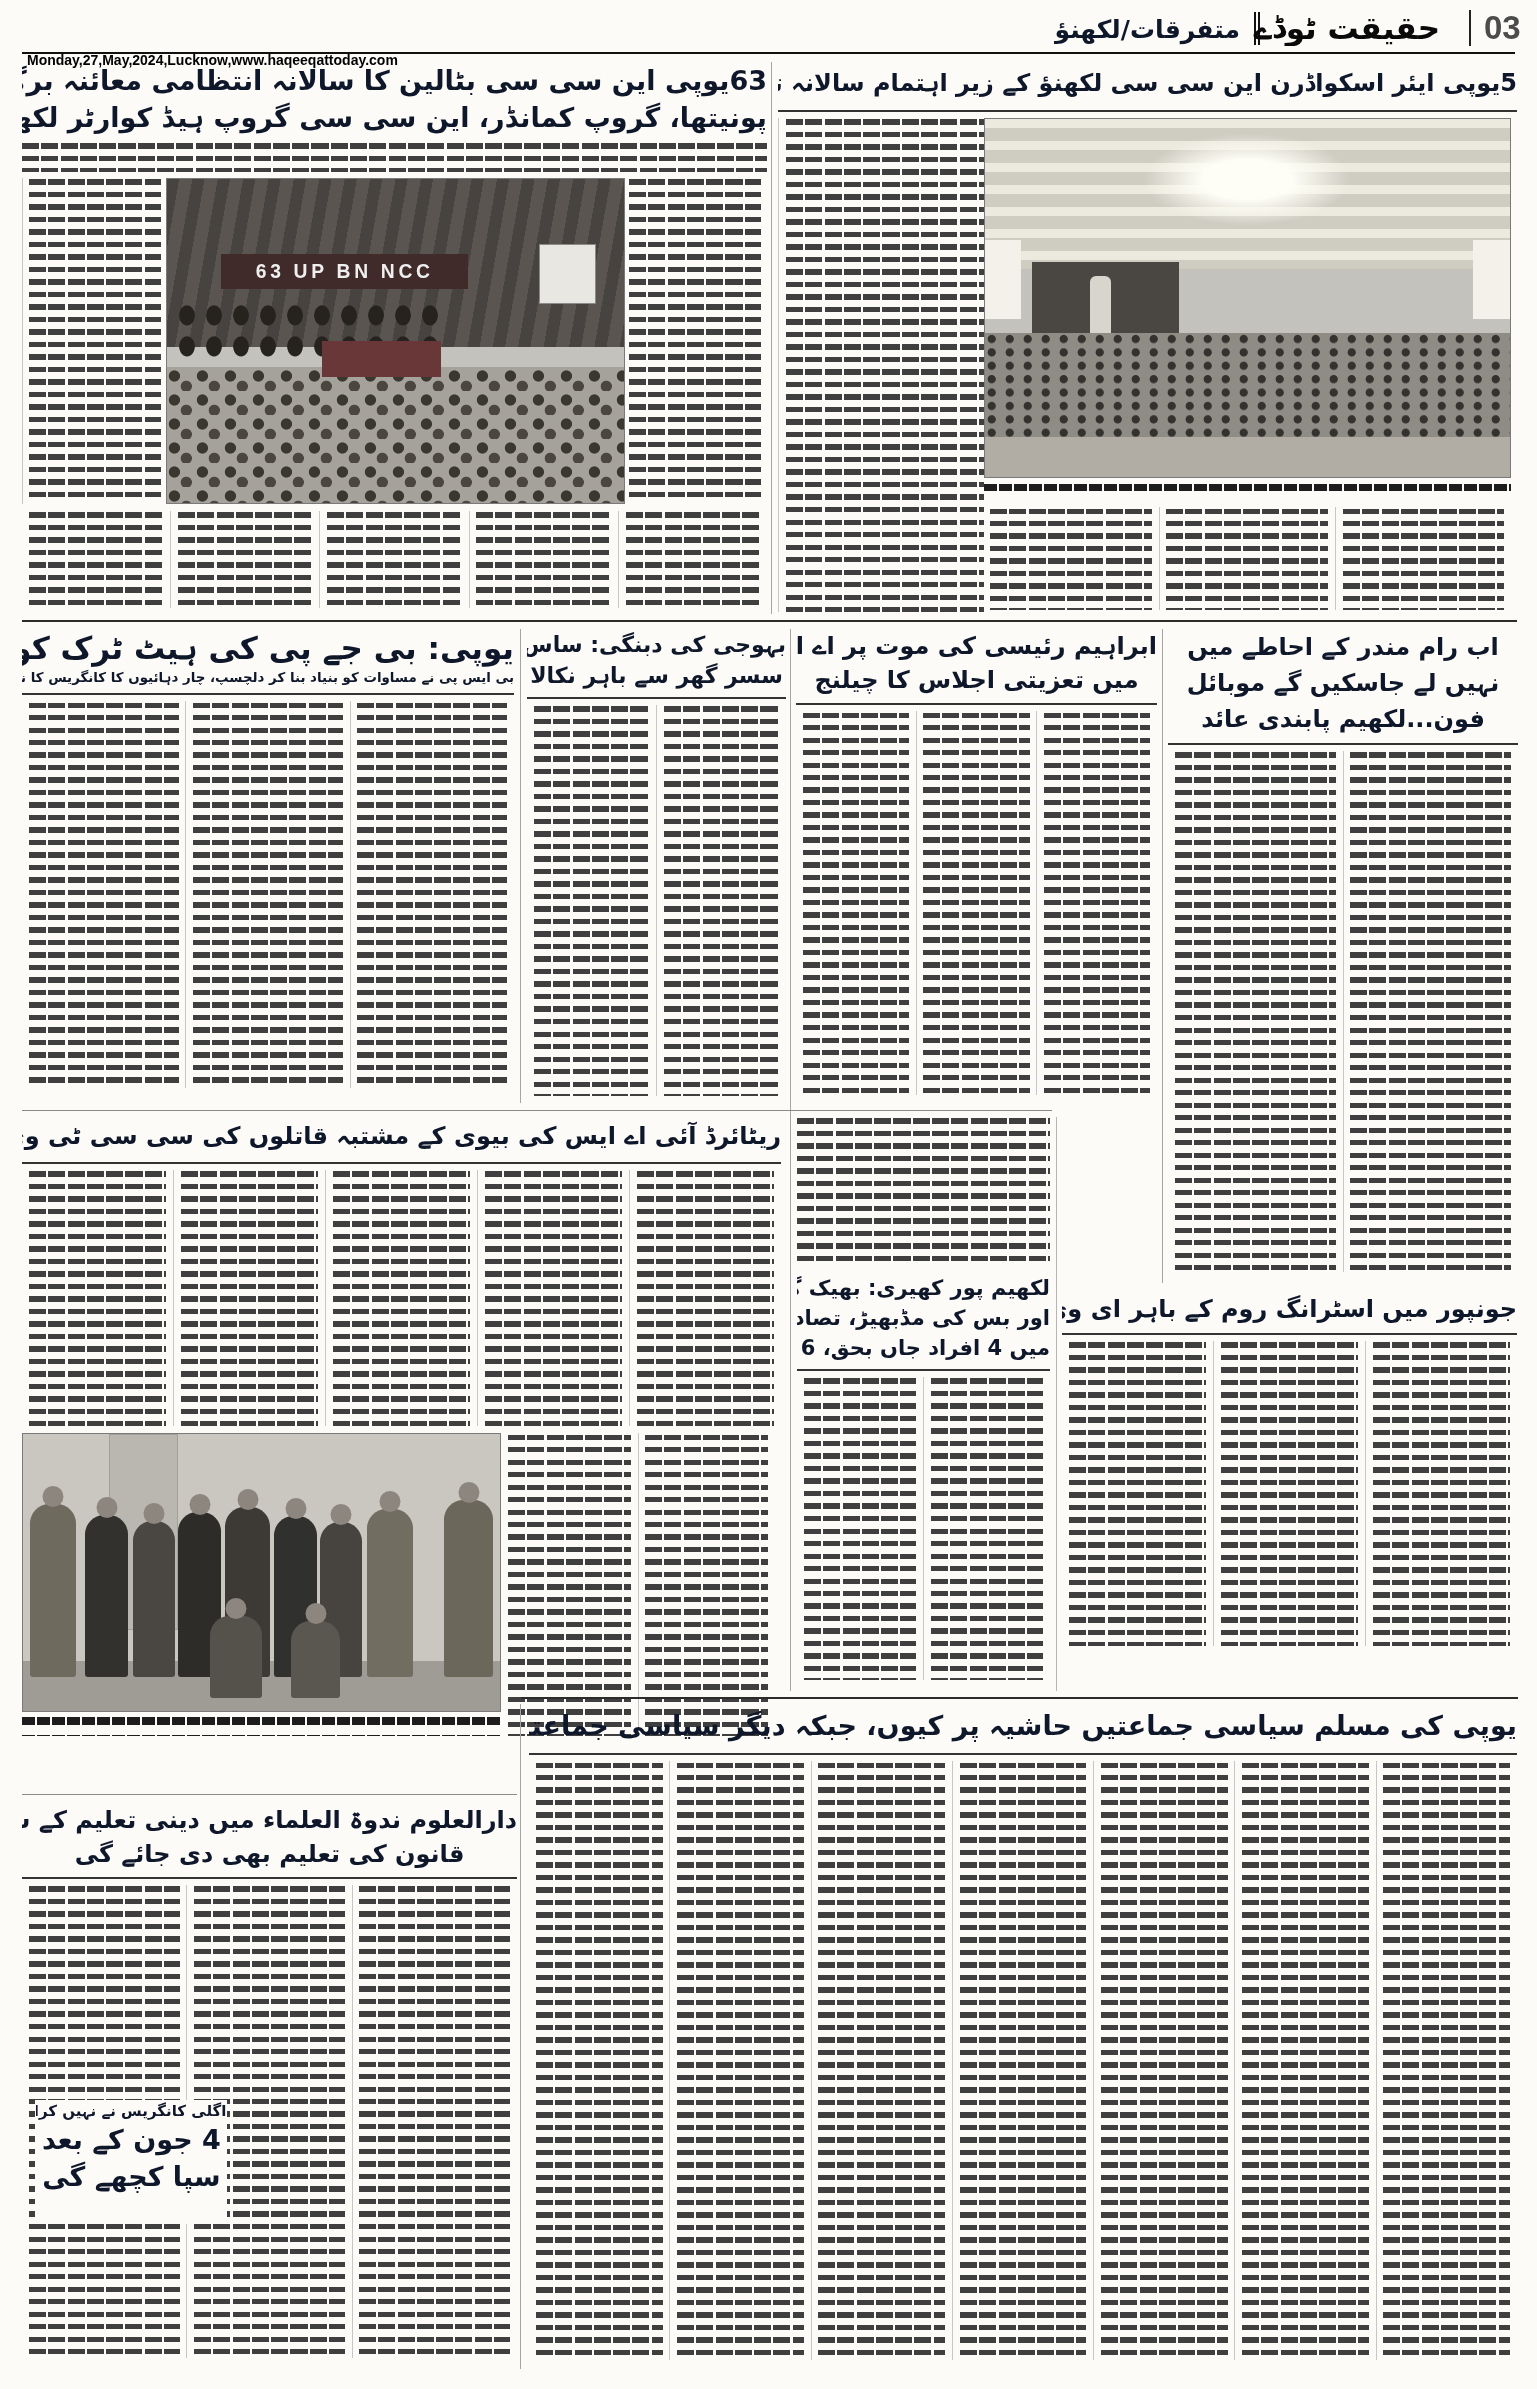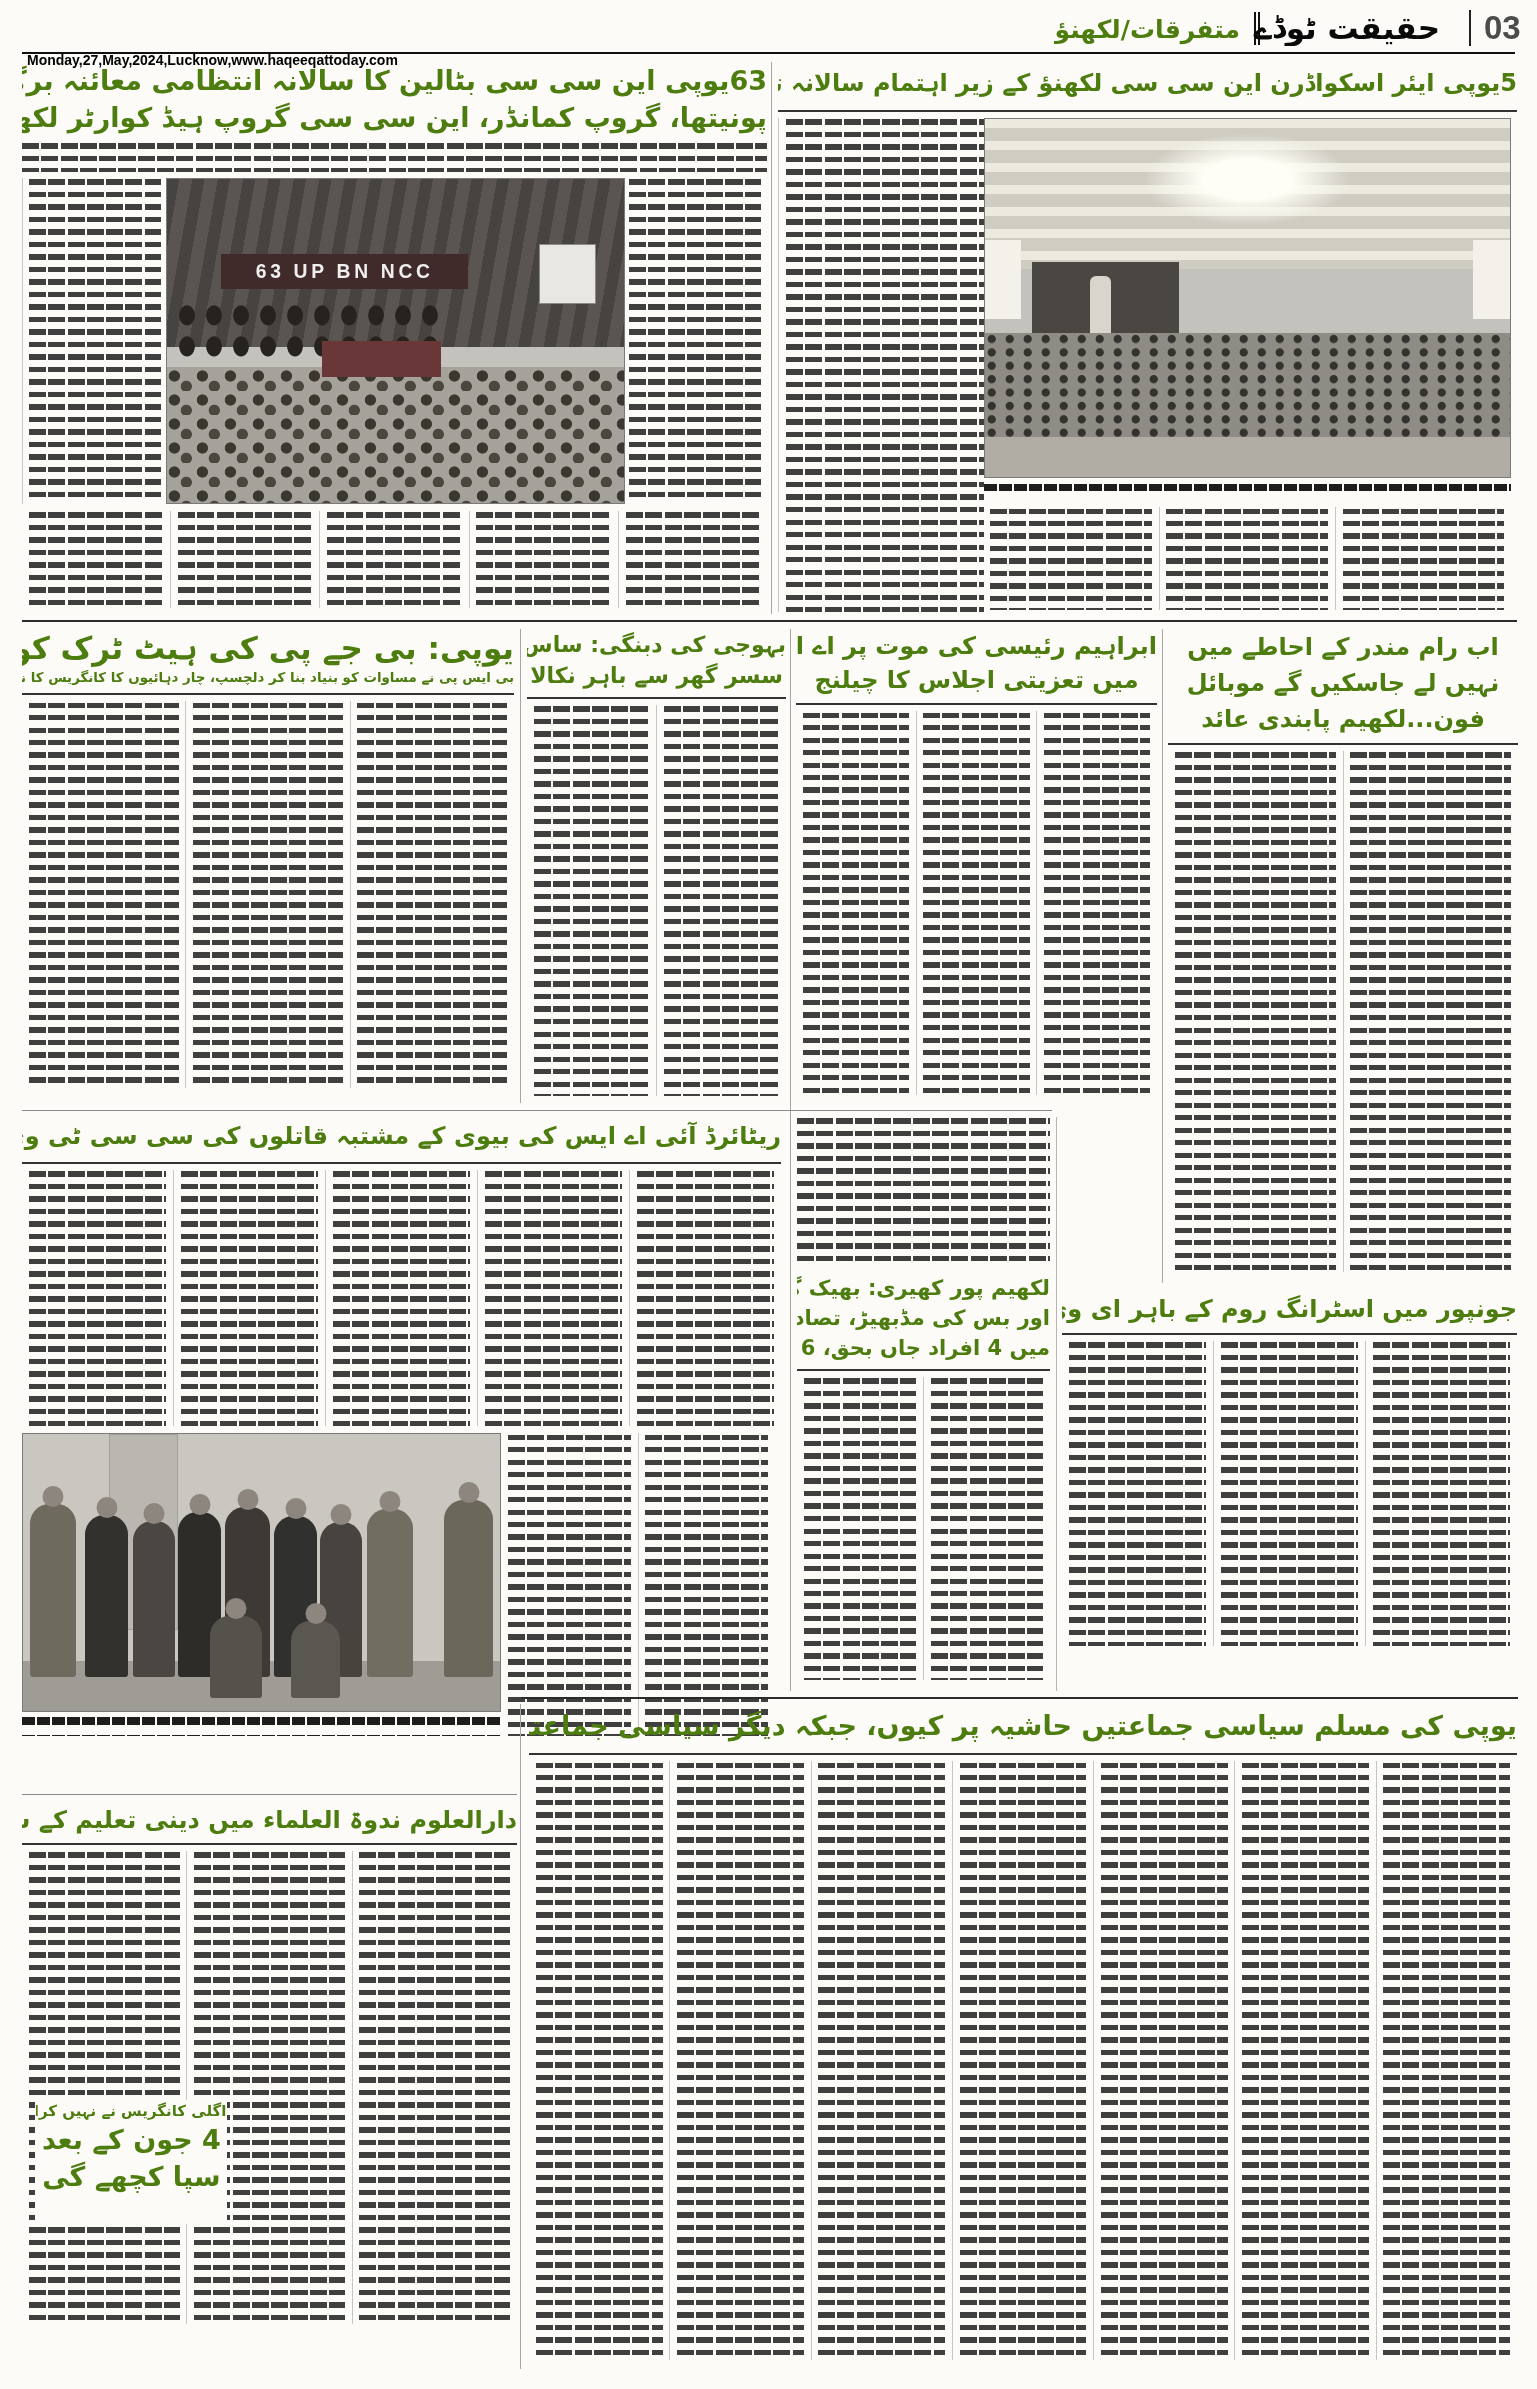--- a/index.html
+++ b/index.html
@@ -1,20 +1,20 @@
 <!DOCTYPE html>
 <html style="font-size:12px"><head>
 <meta charset="utf-8">
 <style>
   html,body{margin:0;padding:0;background:#e6e6e6;}
   #paper{position:relative;width:1537px;height:2389px;margin:0 auto;background:#fcfbf8;font-family:"DejaVu Sans",sans-serif;overflow:hidden;}
   .abs{position:absolute;}
   .u{font-family:"DejaVu Sans",sans-serif;direction:rtl;unicode-bidi:embed;}
   .eng{font-family:"Liberation Sans",sans-serif;margin-top:30px;}
-  .hl{font-weight:700;color:#4d7c0f;text-align:center;}
+  .hl{font-weight:700;color:#0f172a;text-align:center;}
   .nowrap{white-space:nowrap;overflow:hidden;}
   .s18{font-size:13.4px;line-height:19.3px;}
   .s20{font-size:15px;line-height:20px;}
   .s28{font-size:21px;line-height:30px;}
   .s30{font-size:22px;line-height:31px;}
   .s32{font-size:24px;line-height:34px;}
   .s34{font-size:24px;line-height:36px;}
   .s36{font-size:27px;line-height:37px;}
   .s42{font-size:31px;line-height:39px;}
 
@@ -337,20 +337,21 @@
         </div>
       <div class="col">
           <div class="tx"></div>
         </div>
     </div>
   </section>
 
   <div class="hsep" style="left:22px;top:1794px;width:495px;height:0.7px;background:#8a8a8a;"></div>
   <section class="abs" style="left:22px;top:1803px;width:495px;height:567px;">
     <div class="u hl s32 nowrap">دارالعلوم ندوۃ العلماء میں دینی تعلیم کے ساتھ</div>
+    <div class="u hl s32 nowrap">قانون کی تعلیم بھی دی جائے گی</div>
     <div class="thinrule"></div>
     <div class="cols" style="height:473px;">
       <div class="col">
           <div class="tx"></div>
         </div>
       <div class="col">
           <div class="tx"></div>
         </div>
       <div class="col">
           <div class="tx"></div>

